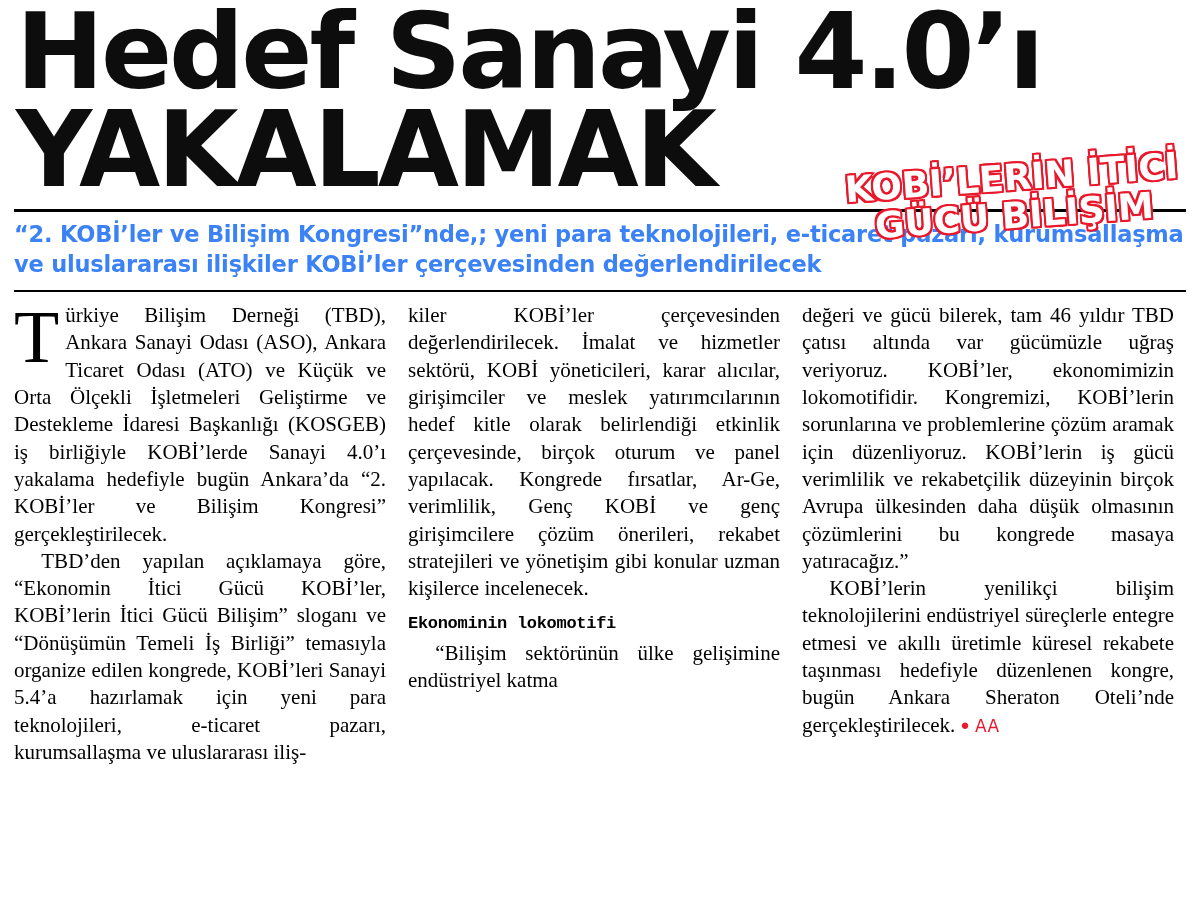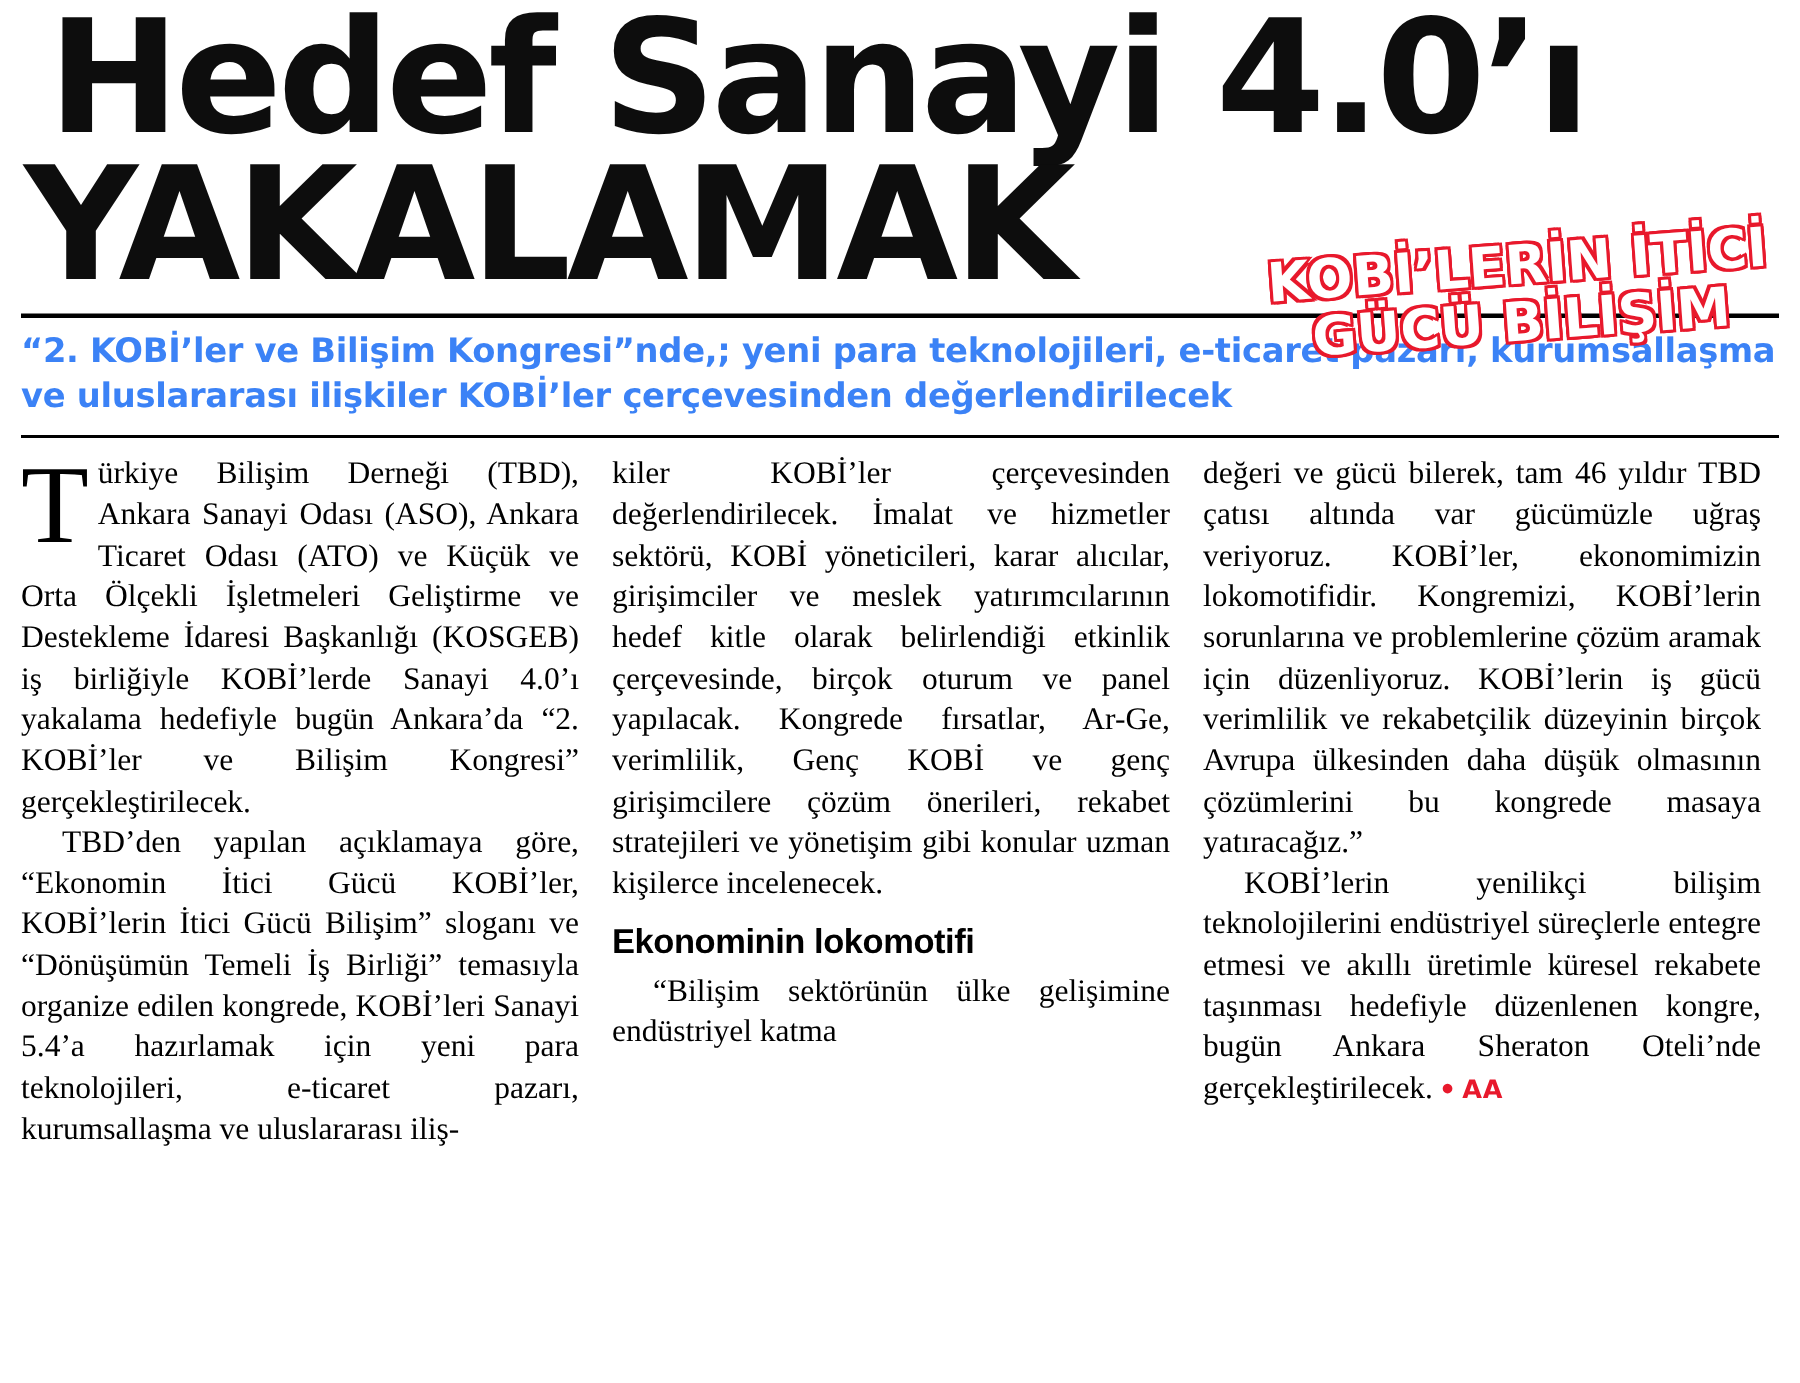--- a/index.html
+++ b/index.html
@@ -33,21 +33,21 @@
     font-size: 104px;
     line-height: 0.93;
     letter-spacing: -3px;
     color: #0d0d0d;
     margin: 0;
     text-transform: none;
     white-space: nowrap;
   }
   .headline.line1 {
     font-size: 105px;
-    margin-left: 18px;
+    margin-left: 2px;
   }
   .headline.line2 {
     font-size: 105px;
     margin-left: 2px;
   }
 
   
   .stamp {
     position: absolute;
     right: 6px;
@@ -120,31 +120,31 @@
   }
   .dropcap {
     float: left;
     font-family: "Liberation Serif", serif;
     font-size: 74px;
     line-height: 0.80;
     padding: 6px 6px 0 0;
     font-weight: normal;
   }
   .subhead {
-    font-family: Liberation Sans, sans-serif;
+    font-family: Liberation Mono, monospace;
     font-weight: bold;
-    font-size: 23px;
+    font-size: 17px;
     line-height: 1.15;
     margin: 12px 0 6px 0;
     text-indent: 0;
     letter-spacing: -0.3px;
   }
   .agency {
     font-family: "DejaVu Sans", sans-serif;
-    font-weight: bold;
+    font-weight: normal;
     font-size: 17px;
     color: #e8192c;
     letter-spacing: 0.5px;
   }
   .bullet {
     color: #e8192c;
     font-size: 15px;
     vertical-align: 2px;
   }
 </style>

